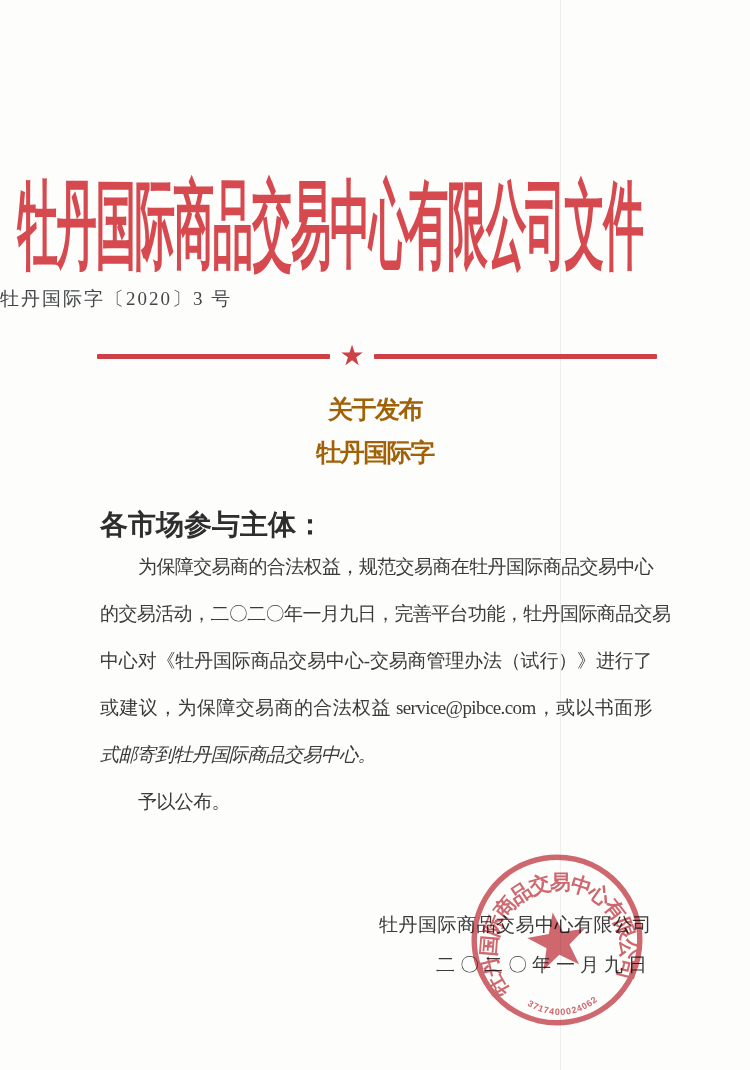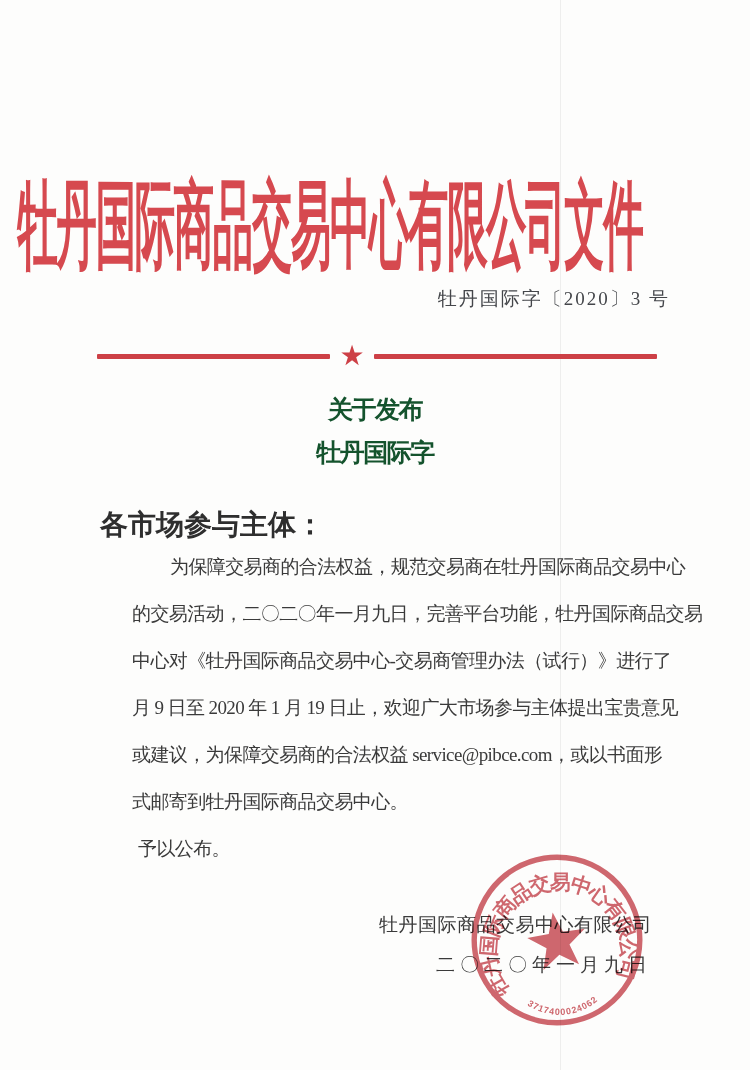--- a/index.html
+++ b/index.html
@@ -22,21 +22,21 @@
   .letterhead-text{
     font-family:"Liberation Sans", sans-serif;
     font-weight:bold;font-size:96px;line-height:1;
     color:#d6494f;white-space:nowrap;letter-spacing:-3px;
     transform:scaleX(0.42);transform-origin:center;
   }
 
   
   .doc-number{
     position:absolute;top:286px;left:0;width:670px;height:26px;
-    text-align:right;font-size:19px;line-height:26px;
+    text-align:left;font-size:19px;line-height:26px;
     color:#44464a;letter-spacing:2px;z-index:1;
   }
 
   
   .red-rule{
     position:absolute;top:341px;left:97px;width:560px;height:30px;
     display:flex;align-items:center;z-index:1;
   }
   .rule-seg{height:5px;background:#cd4046;border-radius:1px;}
   .rule-left{width:233px;}
@@ -44,38 +44,38 @@
   .rule-star{
     width:44px;text-align:center;color:#cd4046;font-size:28px;
     line-height:30px;font-family:"DejaVu Sans", sans-serif;
   }
 
   
   .doc-title{
     position:absolute;top:388px;left:0;width:750px;z-index:1;
     text-align:center;font-family:"Liberation Sans", sans-serif;
     font-weight:bold;font-size:25px;line-height:43px;
-    color:#14532d;letter-spacing:-1.5px;white-space:nowrap;
+    color:#a16207;letter-spacing:-1.5px;white-space:nowrap;
   }
 
   
   .body-block{
     position:absolute;top:506px;left:100px;width:552px;z-index:1;
     font-size:19px;letter-spacing:-0.6px;color:#3a3a3a;
   }
   .salutation{
     font-weight:bold;line-height:37px;color:#2e2e2e;
     font-family:"Liberation Sans", sans-serif;font-size:28px;letter-spacing:0;
   }
   .body-line{
     line-height:47px;white-space:nowrap;
-    text-align:justify;text-align-last:justify;text-justify:inter-character;margin-left:32px;
+    text-align:justify;text-align-last:justify;text-justify:inter-character;
   }
   .body-line.indent{padding-left:38px;}
-  .body-line.short{text-align:right;text-align-last:left;}
+  .body-line.short{text-align:right;text-align-last:left;font-style:italic;}
   .closing-line{line-height:47px;padding-left:38px;}
 
   
   .sig-company{
     position:absolute;top:908px;left:100px;width:552px;height:34px;z-index:2;
     text-align:right;font-size:19px;line-height:34px;color:#3a3a3a;
     padding-right:0;letter-spacing:0.5px;
   }
   .sig-date{
     position:absolute;top:948px;left:100px;width:552px;height:34px;z-index:2;
@@ -117,21 +117,20 @@
   <div class="doc-title">
     <div>关于发布</div>
     <div>牡丹国际字</div>
   </div>
 
   <div class="body-block">
     <div class="salutation">各市场参与主体：</div>
     <div class="body-line indent">为保障交易商的合法权益，规范交易商在牡丹国际商品交易中心</div>
     <div class="body-line">的交易活动，二〇二〇年一月九日，完善平台功能，牡丹国际商品交易</div>
     <div class="body-line">中心对《牡丹国际商品交易中心-交易商管理办法（试行）》进行了</div>
-    <div class="body-line">月 9 日至 2020 年 1 月 19 日止，欢迎广大市场参与主体提出宝贵意见</div>
     <div class="body-line">或建议，为保障交易商的合法权益 service@pibce.com，或以书面形</div>
     <div class="body-line short">式邮寄到牡丹国际商品交易中心。</div>
     <div class="closing-line">予以公布。</div>
   </div>
 
   <div class="sig-company">牡丹国际商品交易中心有限公司</div>
   <div class="sig-date">二〇二〇年一月九日</div>
 
   <div class="stamp">
     <svg viewBox="0 0 200 200" xmlns="http://www.w3.org/2000/svg">

